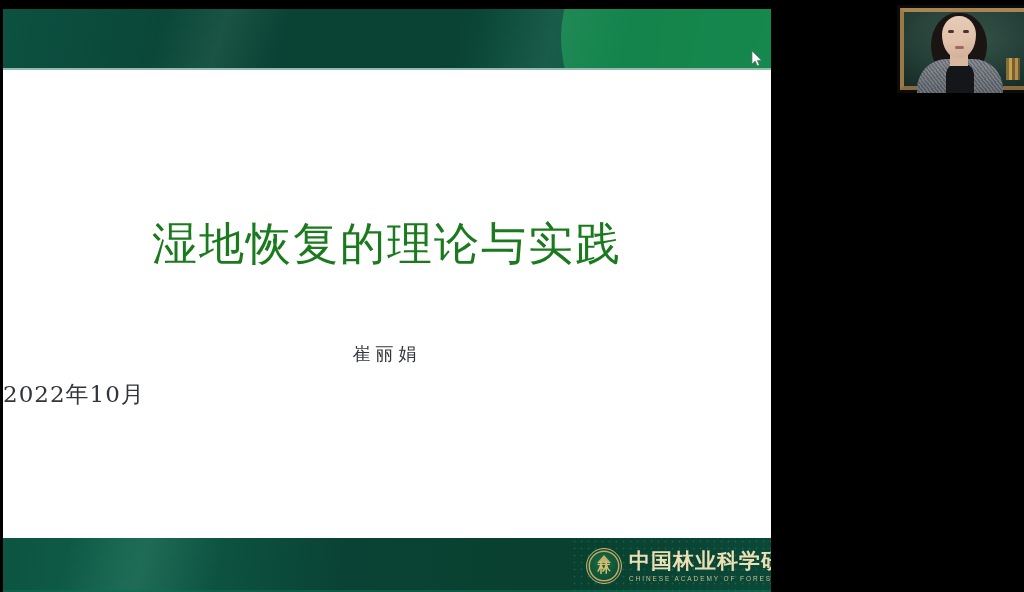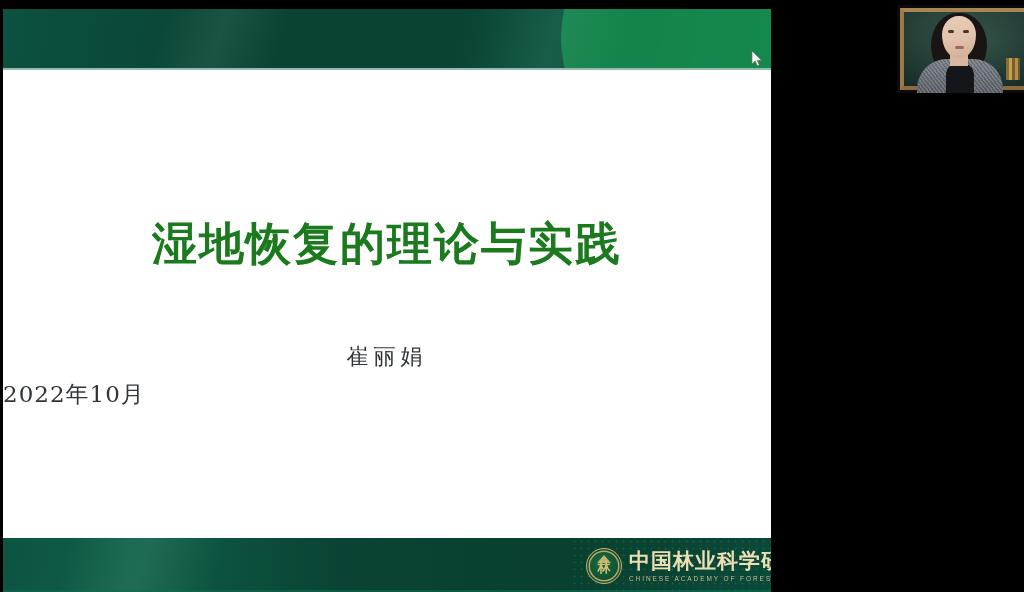--- a/index.html
+++ b/index.html
@@ -110,36 +110,36 @@
 
   
   .slide-title {
     position: absolute;
     left: 0;
     top: 218px;
     width: 768px;
     text-align: center;
     font-family: "DejaVu Sans", "Liberation Sans", sans-serif;
     font-size: 45px;
-    font-weight: bold;
+    font-weight: normal;
     color: #1a7a1d;
     letter-spacing: 2px;
     line-height: 1.15;
     white-space: nowrap;
   }
 
   
   .slide-author {
     position: absolute;
     left: 0;
     top: 342px;
     width: 768px;
     text-align: center;
     font-family: "DejaVu Serif", "Liberation Serif", serif;
-    font-size: 22px;
+    font-size: 18px;
     color: #32363b;
     letter-spacing: 5px;
   }
   .slide-date {
     position: absolute;
     left: 0;
     top: 379px;
     width: 768px;
     text-align: left;
     font-family: "DejaVu Serif", "Liberation Serif", serif;

